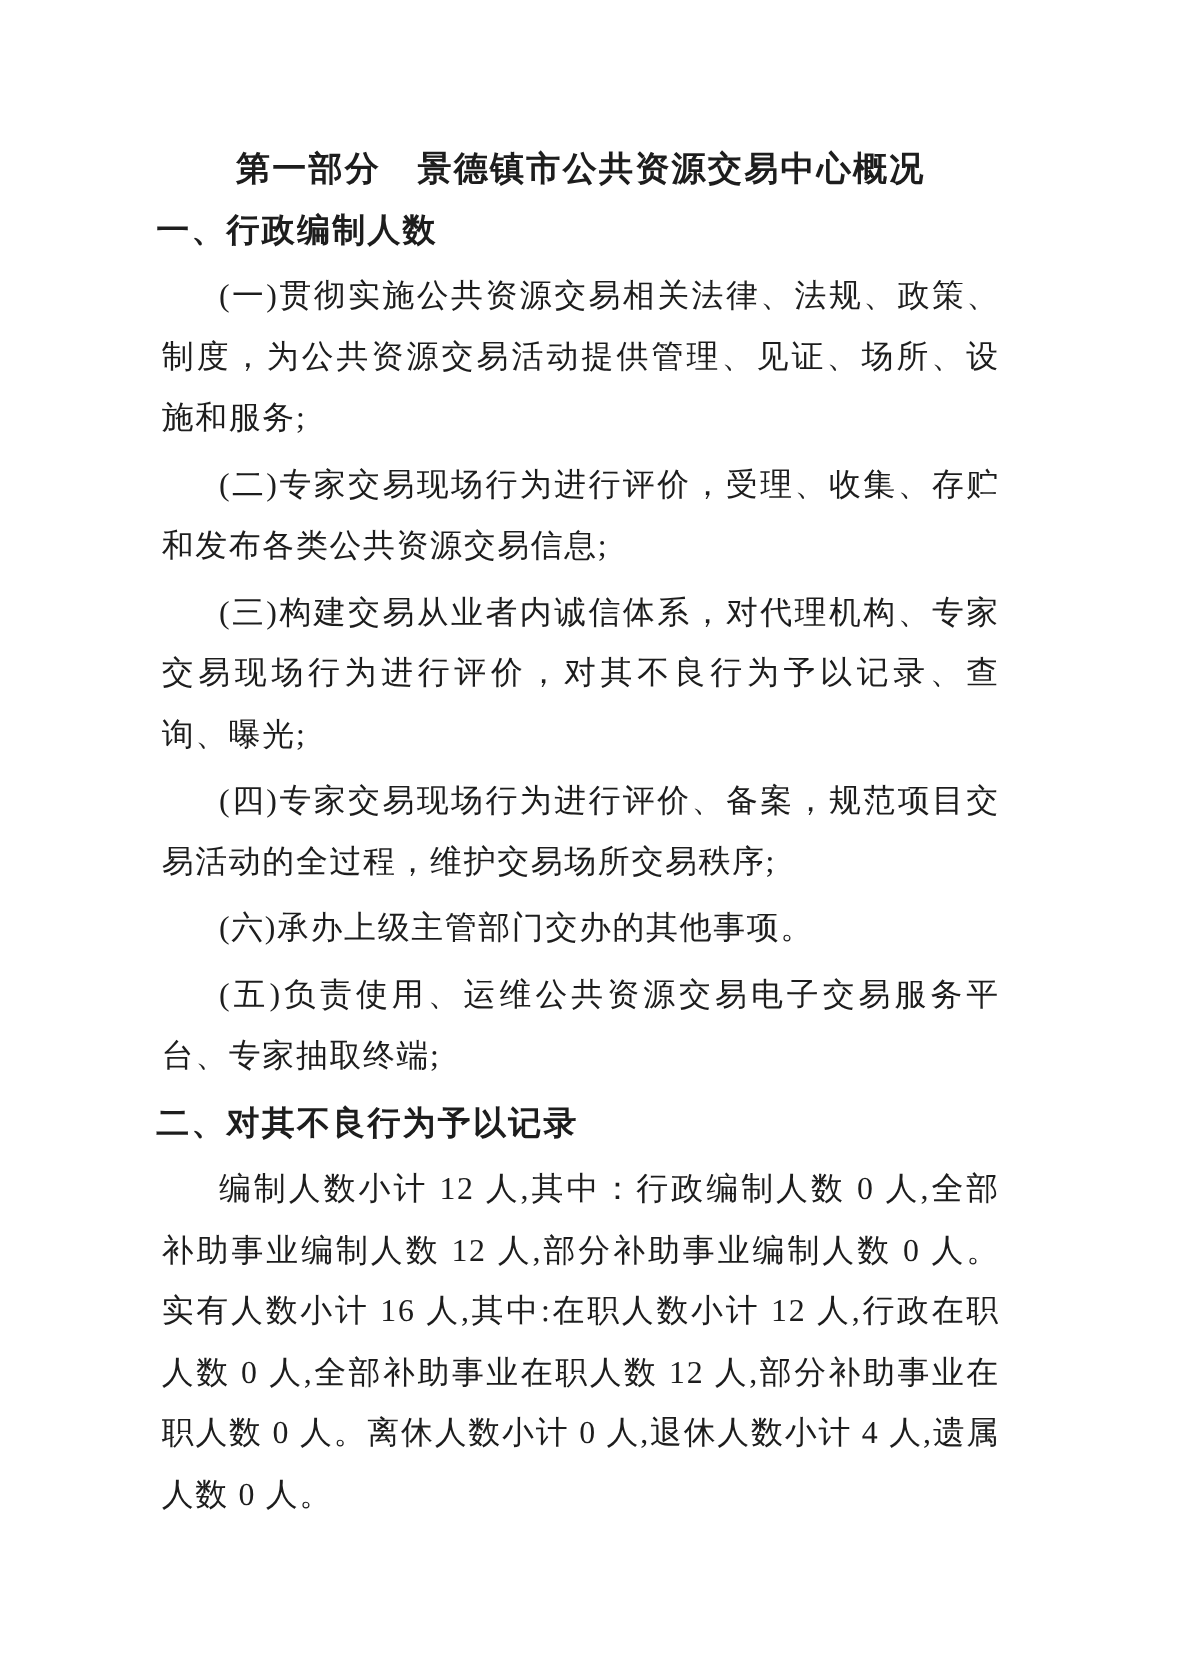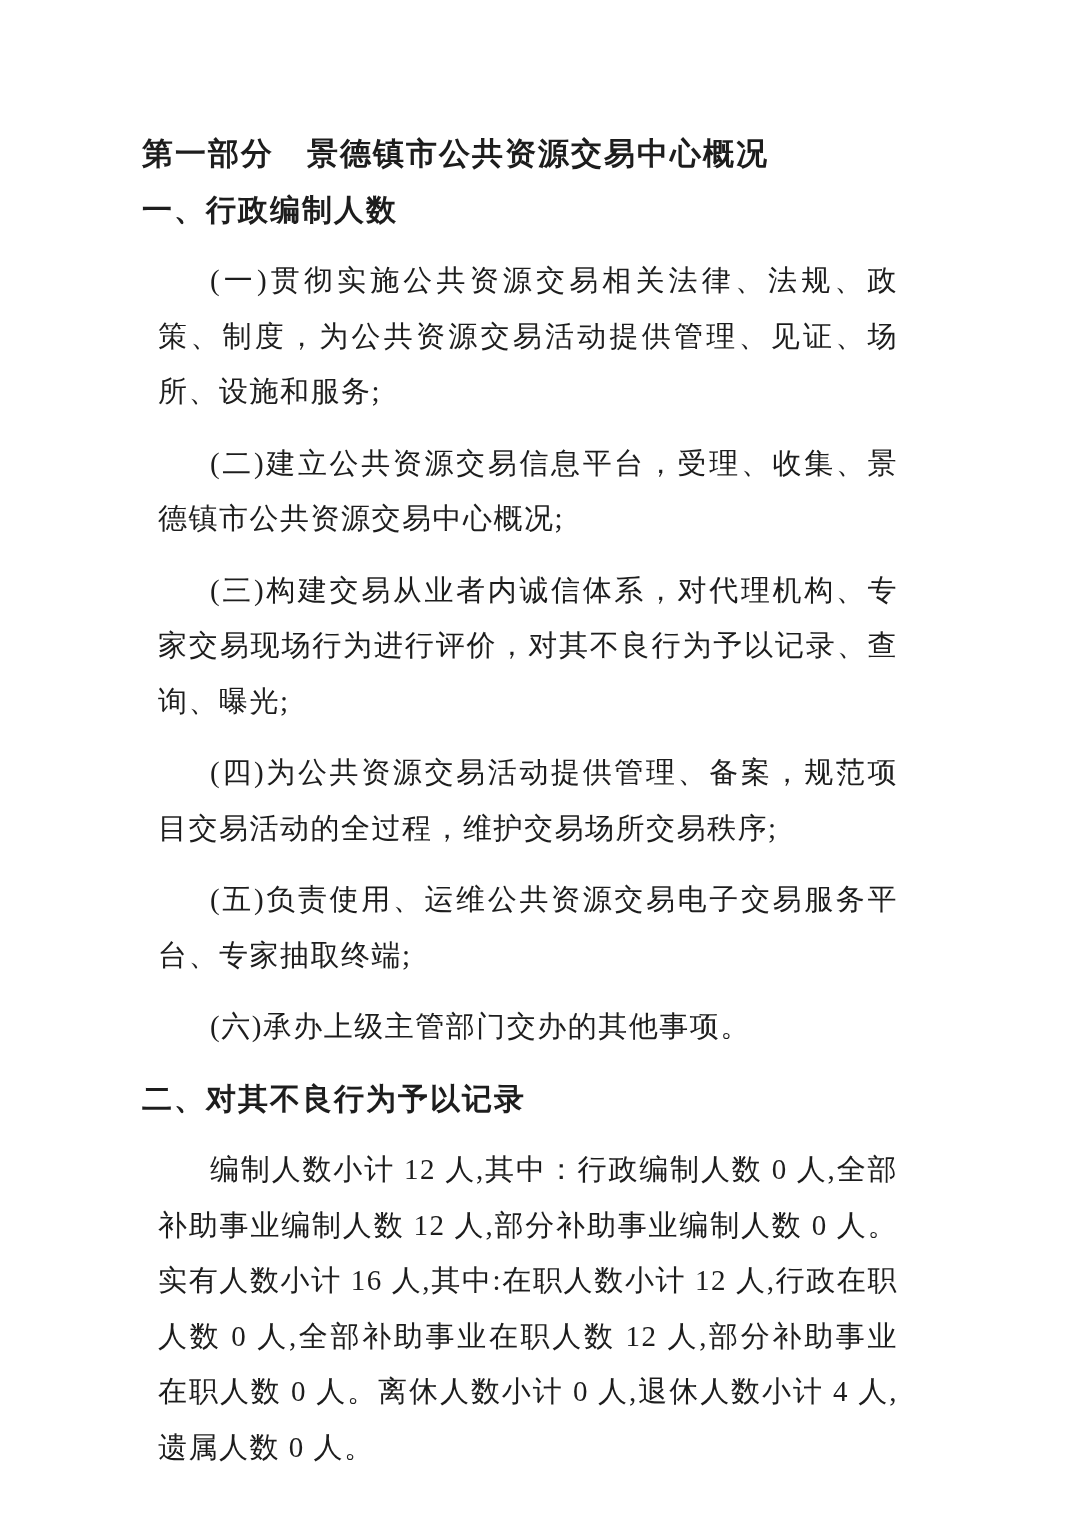--- a/index.html
+++ b/index.html
@@ -18,62 +18,62 @@
     color: #1d1d1d;
     font-size: 29px;
     line-height: 55.5px;
     overflow: hidden;
   }
   .doc-title {
     margin: 0;
     padding: 0;
     font-size: 31px;
     font-weight: 700;
-    text-align: left;
+    text-align: center;
     letter-spacing: 2px;
     line-height: 55.5px;
     white-space: nowrap;
   }
   .section-heading {
     margin: 0;
     padding: 0;
     font-size: 30px;
     font-weight: 700;
     letter-spacing: 2px;
     line-height: 55.5px;
   }
   .body-paragraph {
-    margin: 16px;
+    margin: 5px;
     padding: 0;
     text-indent: 52px;
     text-align: justify;
     letter-spacing: 1.5px;
     line-height: 55.5px;
     font-family: Liberation Serif, serif;
   }
 </style>
 </head>
 <body>
 
 <div class="page">
 
   <h1 class="doc-title">第一部分　景德镇市公共资源交易中心概况</h1>
 
   <h2 class="section-heading">一、行政编制人数</h2>
 
   <p class="body-paragraph">(一)贯彻实施公共资源交易相关法律、法规、政策、制度，为公共资源交易活动提供管理、见证、场所、设施和服务;</p>
 
-  <p class="body-paragraph">(二)建立公共资源交易信息平台，受理、收集、景德镇市公共资源交易中心概况;</p>
+  <p class="body-paragraph">(二)专家交易现场行为进行评价，受理、收集、存贮和发布各类公共资源交易信息;</p>
 
   <p class="body-paragraph">(三)构建交易从业者内诚信体系，对代理机构、专家交易现场行为进行评价，对其不良行为予以记录、查询、曝光;</p>
 
-  <p class="body-paragraph">(四)为公共资源交易活动提供管理、备案，规范项目交易活动的全过程，维护交易场所交易秩序;</p>
+  <p class="body-paragraph">(四)专家交易现场行为进行评价、备案，规范项目交易活动的全过程，维护交易场所交易秩序;</p>
+
+  <p class="body-paragraph">(六)承办上级主管部门交办的其他事项。</p>
 
   <p class="body-paragraph">(五)负责使用、运维公共资源交易电子交易服务平台、专家抽取终端;</p>
-
-  <p class="body-paragraph">(六)承办上级主管部门交办的其他事项。</p>
 
   <h2 class="section-heading">二、对其不良行为予以记录</h2>
 
 
   <p class="body-paragraph">编制人数小计 12 人,其中：行政编制人数 0 人,全部补助事业编制人数 12 人,部分补助事业编制人数 0 人。实有人数小计 16 人,其中:在职人数小计 12 人,行政在职人数 0 人,全部补助事业在职人数 12 人,部分补助事业在职人数 0 人。离休人数小计 0 人,退休人数小计 4 人,遗属人数 0 人。</p>
 
 </div>
 
 </body></html>

